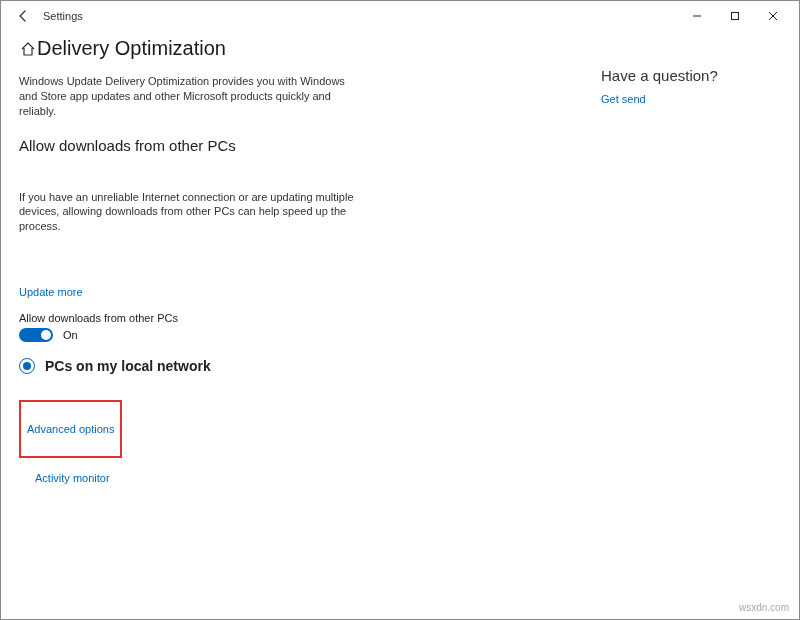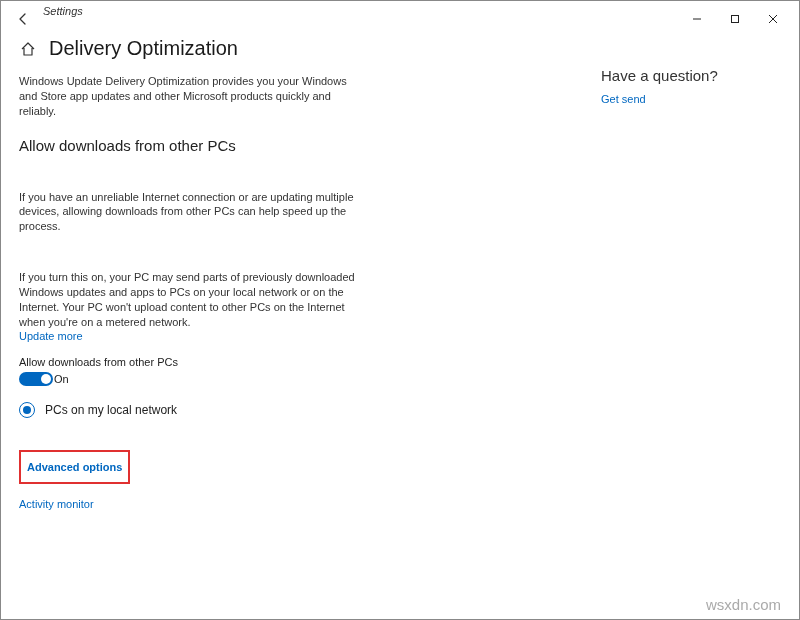--- a/index.html
+++ b/index.html
@@ -9,25 +9,24 @@
     color: #1a1a1a;
     background: #fff;
     width: 800px;
     height: 620px;
     overflow: hidden;
     position: relative;
     border: 1px solid #888;
   }
   .titlebar {
     display: flex;
-    align-items: flex-start;
+    align-items: center;
     height: 30px;
     padding: 4px 8px;
     user-select: none;
-    font-style: italic;
   }
   .titlebar .back {
     width: 28px; height: 28px;
     display: flex; align-items: center; justify-content: center;
     font-size: 14px;
     cursor: pointer;
   }
   .titlebar .appname { margin-left: 6px; font-size: 11px; color: #333; }
   .win-controls {
     margin-left: auto;
@@ -46,21 +45,21 @@
     display: flex;
     padding: 0 18px;
     height: calc(100% - 30px);
   }
   .main { flex: 1; padding-right: 40px; }
   .aside { width: 180px; padding-top: 36px; }
 
   .page-header {
     display: flex;
     align-items: center;
-    gap: 12px;
+    gap: 0;
     margin: 6px 0 14px 0;
   }
   .page-header .homeicon {
     width: 18px; height: 18px;
     display: flex; align-items: center; justify-content: center;
     font-size: 16px; color: #333;
     cursor: pointer;
   }
   .page-header h1 {
     font-size: 20px;
@@ -97,21 +96,21 @@
     cursor: pointer;
     font-size: 11px;
   }
 
   .toggle-label {
     font-size: 11px;
     color: #222;
     margin-bottom: 4px;
   }
   .toggle-row {
-    display: flex; align-items: center; gap: 1px;
+    display: flex; align-items: center; gap: 10px;
     margin-bottom: 16px;
   }
   .toggle {
     width: 34px; height: 14px;
     border-radius: 8px;
     background: #0067c0;
     position: relative;
     cursor: pointer;
   }
   .toggle::after {
@@ -133,42 +132,41 @@
     width: 16px; height: 16px;
     border: 1.5px solid #0067c0;
     border-radius: 50%;
     display: flex; align-items: center; justify-content: center;
   }
   .radio.open { border-color: #555; }
   .radio .dot {
     width: 8px; height: 8px; border-radius: 50%;
     background: #0067c0;
   }
-  .radio-text { font-size: 12px; color: #222; }
+  .radio-text { font-size: 14px; color: #222; font-weight: bold; }
 
   .adv {
     display: inline-block;
     border: 2px solid #e03030;
-    padding: 8px 6px;
-    margin-top: 18px;
+    padding: 20px 6px;
+    margin-top: 12px;
     margin-bottom: 10px;
-    font-weight: bold;
-  }
-  .activity { display: block; margin-top: 4px; }
+  }
+  .activity { display: block; margin-top: 4px; margin-left: 16px; }
 
   .aside-q {
     font-size: 15px;
     color: #333;
     margin-bottom: 8px;
   }
 
   .watermark {
     position: absolute;
-    right: 18px; bottom: 6px;
-    font-size: 15px;
+    right: 10px; bottom: 6px;
+    font-size: 10px;
     color: #aaa;
   }
 </style>
 </head>
 <body>
 
 <div class="titlebar">
   <div class="back">
     <svg width="14" height="14" viewBox="0 0 14 14">
         <path d="M9 2 L4 7 L9 12" stroke="#333" stroke-width="1.3" fill="none" stroke-linecap="round" stroke-linejoin="round"></path>
@@ -200,28 +198,28 @@
 
     <div class="page-header">
       <div class="homeicon">
         <svg width="16" height="16" viewBox="0 0 16 16">
             <path d="M2 8 L8 2 L14 8 M4 7 V14 H12 V7" stroke="#333" stroke-width="1.2" fill="none" stroke-linejoin="round"></path>
           </svg>
       </div>
       <h1>Delivery Optimization</h1>
     </div>
 
-    <p class="intro">Windows Update Delivery Optimization provides you your Windows and Store app updates and other Microsoft products quickly and reliably.</p>
+    <p class="intro">Windows Update Delivery Optimization provides you with Windows and Store app updates and other Microsoft products quickly and reliably.</p>
 
     <h2 class="sectiontitle">Allow downloads from other PCs</h2>
 
     <p class="desc">If you have an unreliable Internet connection or are updating multiple devices, allowing downloads from other PCs can help speed up the process.</p>
 
     <p class="desc">
-      <span>If you turn this on, your PC may send parts of previously downloaded Windows updates and apps to PCs on your local network or on the Internet. Your PC won't upload content to other PCs on the Internet when you're on a metered network.</span><br>
+      <br>
       <span class="linktext">Update more</span>
     </p>
 
     <div class="toggle-label">Allow downloads from other PCs</div>
     <div class="toggle-row">
       <div class="toggle"></div>
       <div class="toggle-state">On</div>
     </div>
 
     <div class="radio-row">

